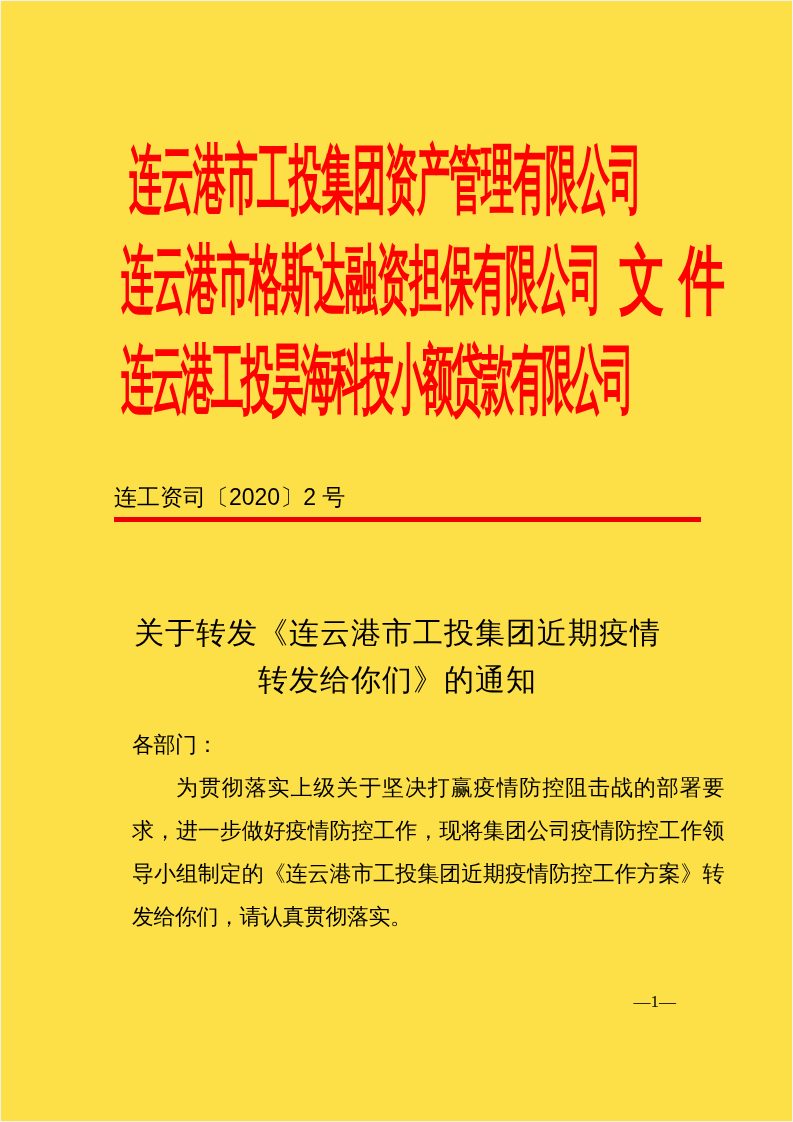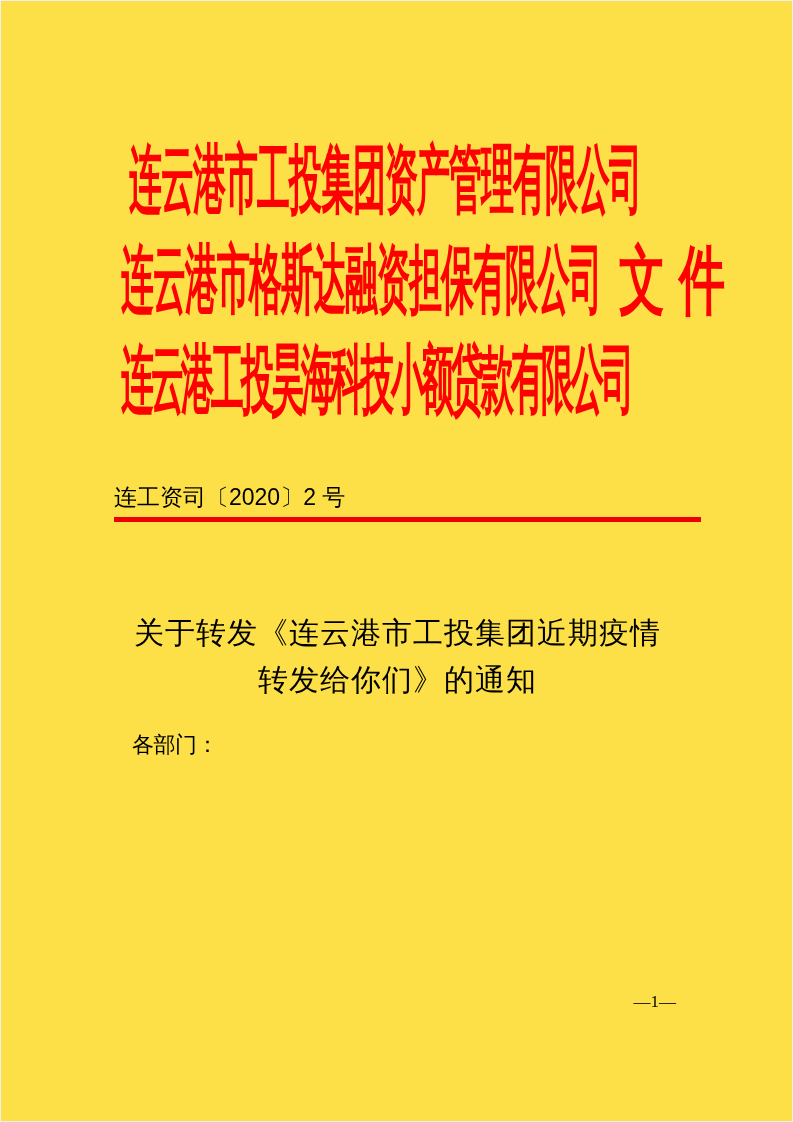--- a/index.html
+++ b/index.html
@@ -141,17 +141,18 @@
 
   <div class="red-rule"></div>
 
   <h1 class="doc-title">
     <span>关于转发《连云港市工投集团近期疫情</span>
     <span>转发给你们》的通知</span>
   </h1>
 
   <main class="doc-body">
     <p class="salutation">各部门：</p>
+    <p class="para">为贯彻落实上级关于坚决打赢疫情防控阻击战的部署要求，进一步做好疫情防控工作，现将集团公司疫情防控工作领导小组制定的《连云港市工投集团近期疫情防控工作方案》转发给你们，请认真贯彻落实。</p>
   </main>
 
   <div class="page-number">—1—</div>
 
 </div>
 
 </body></html>

